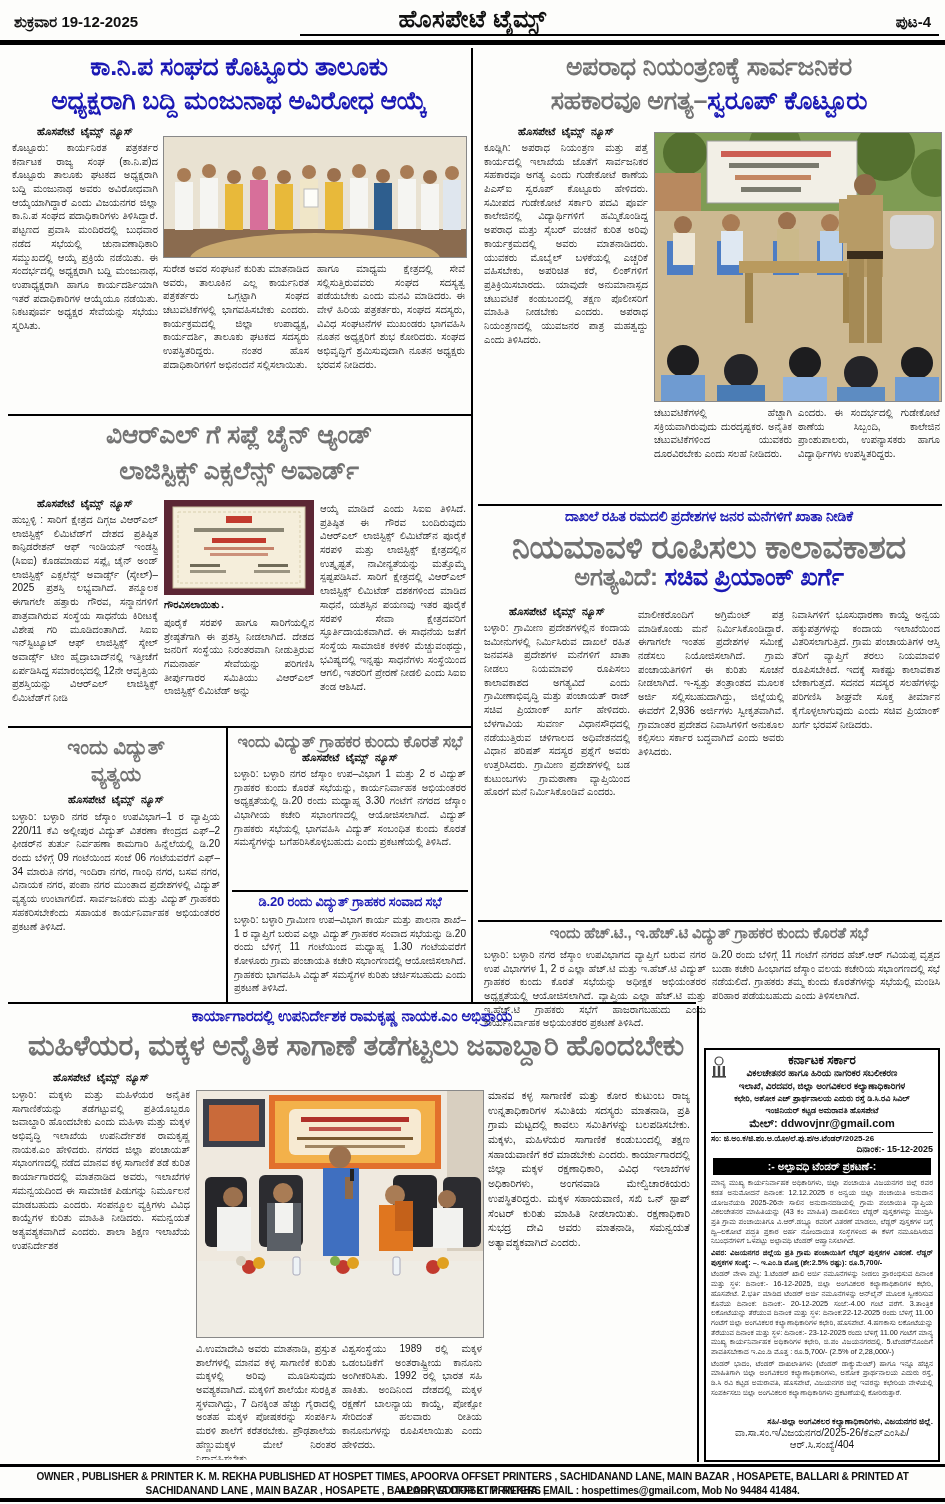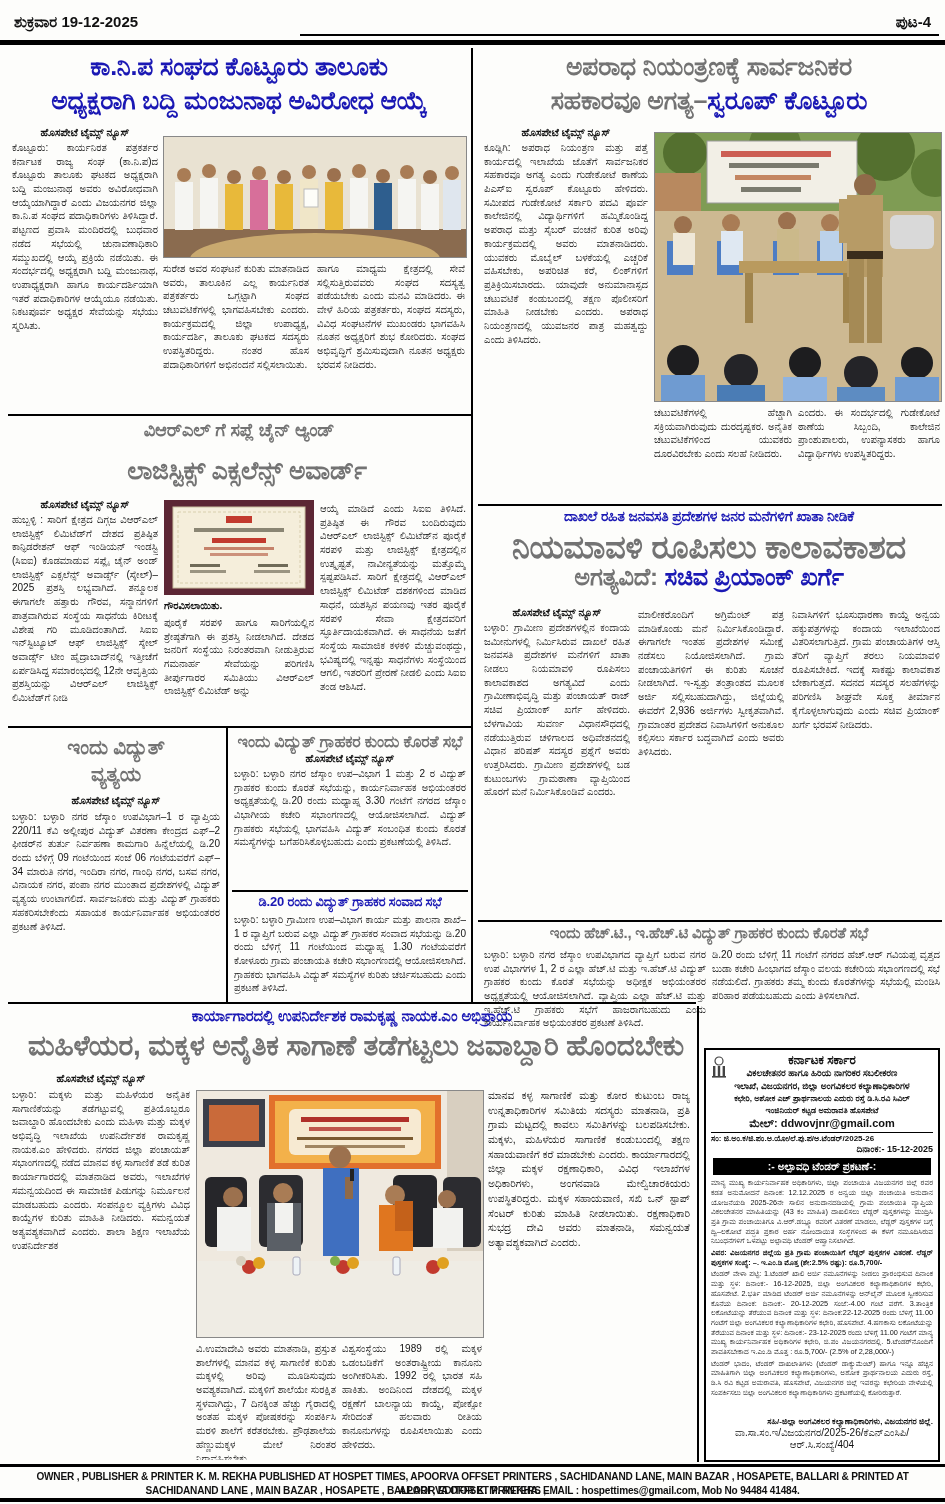--- a/index.html
+++ b/index.html
@@ -3,38 +3,39 @@
 <meta charset="utf-8">
 <style>
   html,body{margin:0;padding:0;background:#e8e8e6;}
   .page{position:relative;width:945px;height:1504px;margin:0 auto;background:#fdfdfb;
         color:#111;font-family:"Liberation Sans","DejaVu Sans",sans-serif;overflow:hidden;}
   .abs{position:absolute;}
   .rule{background:#000;}
   .hl{font-weight:bold;text-align:center;line-height:1.12;letter-spacing:-0.2px;}
   .blue{color:#1a18b4;}
   .red{color:#737373;}
-  .by{font-weight:bold;text-align:center;font-size:10.5px;line-height:1.2;}
+  .by{font-weight:bold;text-align:center;font-size:10.5px;line-height:1.2;font-family:Liberation Mono, monospace;}
   .bt{font-size:10px;line-height:1.37;text-align:justify;overflow:hidden;word-break:break-word;}
   .bt2{font-size:10.5px;line-height:1.4;text-align:justify;overflow:hidden;word-break:break-word;}
   .photo{border:1px solid #888;background:#ddd;overflow:hidden;}
   .tender{border:2px solid #000;background:#fff;padding:3px 5px;box-sizing:border-box;overflow:hidden;}
   .tender .c{text-align:center;}
   .tbar{background:#000;color:#fff;font-weight:bold;text-align:center;font-size:10.5px;
         padding:2px 0;margin:3px 2px;}
   .tsm{font-size:7.3px;line-height:1.33;text-align:justify;word-break:break-word;}
   .foot{font-weight:bold;text-align:center;font-size:10.5px;line-height:1.3;
         letter-spacing:-0.2px;transform:scaleX(0.96);}
 </style>
 </head>
 <body>
 
 <div class="page">
 
   <div class="abs" style="left:14px;top:13px;font-size:15px;font-weight:bold;">ಶುಕ್ರವಾರ 19-12-2025</div>
+  <div class="abs" style="left:0;right:0;top:5px;text-align:center;font-size:24px;font-weight:bold;letter-spacing:0.5px;">ಹೊಸಪೇಟೆ ಟೈಮ್ಸ್</div>
   <div class="abs" style="right:14px;top:13px;font-size:15px;font-weight:bold;">ಪುಟ-4</div>
   <div class="abs rule" style="left:300px;right:6px;top:34px;height:1.5px;"></div>
   <div class="abs rule" style="left:0;top:40px;width:945px;height:5px;"></div>
 
   <div class="abs rule" style="left:471px;top:48px;width:1.5px;height:955px;"></div>
 
   <section>
     <div class="abs hl blue" style="left:8px;top:52px;width:462px;font-size:25px;">ಕಾ.ನಿ.ಪ ಸಂಘದ ಕೊಟ್ಟೂರು ತಾಲೂಕು</div>
     <div class="abs hl blue" style="left:8px;top:86px;width:462px;font-size:25px;">ಅಧ್ಯಕ್ಷರಾಗಿ ಬದ್ದಿ ಮಂಜುನಾಥ ಅವಿರೋಧ ಆಯ್ಕೆ</div>
     <div class="abs by" style="left:12px;top:126px;width:146px;">ಹೊಸಪೇಟೆ ಟೈಮ್ಸ್ ನ್ಯೂಸ್</div>
@@ -139,22 +140,22 @@
             <rect x="240" y="244" width="44" height="24" fill="#6f9bd1"></rect>
         </g>
       </svg>
     </div>
     <div class="abs bt" style="left:654px;top:406px;width:138px;height:94px;">ಚಟುವಟಿಕೆಗಳಲ್ಲಿ ಹೆಚ್ಚಾಗಿ ಸಕ್ರಿಯವಾಗಿರುವುದು ದುರದೃಷ್ಟಕರ. ಅನೈತಿಕ ಚಟುವಟಿಕೆಗಳಿಂದ ಯುವಕರು ದೂರವಿರಬೇಕು ಎಂದು ಸಲಹೆ ನೀಡಿದರು.</div>
     <div class="abs bt" style="left:798px;top:406px;width:142px;height:94px;">ಎಂದರು. ಈ ಸಂದರ್ಭದಲ್ಲಿ ಗುಡೇಕೋಟೆ ಠಾಣೆಯ ಸಿಬ್ಬಂದಿ, ಕಾಲೇಜಿನ ಪ್ರಾಂಶುಪಾಲರು, ಉಪನ್ಯಾಸಕರು ಹಾಗೂ ವಿದ್ಯಾರ್ಥಿಗಳು ಉಪಸ್ಥಿತರಿದ್ದರು.</div>
   </section>
 
   <div class="abs rule" style="left:8px;top:414px;width:464px;height:2px;"></div>
   <section>
-    <div class="abs hl red" style="left:8px;top:420px;width:462px;font-size:18px;">ವಿಆರ್‌ಎಲ್ ಗೆ ಸಪ್ಲೆ ಚೈನ್ ಆ್ಯಂಡ್</div>
-    <div class="abs hl red" style="left:16px;top:456px;width:462px;font-size:25px;">ಲಾಜಿಸ್ಟಿಕ್ಸ್ ಎಕ್ಸಲೆನ್ಸ್ ಅವಾರ್ಡ್</div>
+    <div class="abs hl red" style="left:8px;top:420px;width:462px;font-size:25px;">ವಿಆರ್‌ಎಲ್ ಗೆ ಸಪ್ಲೆ ಚೈನ್ ಆ್ಯಂಡ್</div>
+    <div class="abs hl red" style="left:8px;top:456px;width:462px;font-size:25px;">ಲಾಜಿಸ್ಟಿಕ್ಸ್ ಎಕ್ಸಲೆನ್ಸ್ ಅವಾರ್ಡ್</div>
     <div class="abs by" style="left:12px;top:498px;width:146px;">ಹೊಸಪೇಟೆ ಟೈಮ್ಸ್ ನ್ಯೂಸ್</div>
     <div class="abs bt" style="left:12px;top:513px;width:146px;height:210px;">ಹುಬ್ಬಳ್ಳಿ : ಸಾರಿಗೆ ಕ್ಷೇತ್ರದ ದಿಗ್ಗಜ ವಿಆರ್‌ಎಲ್ ಲಾಜಿಸ್ಟಿಕ್ಸ್ ಲಿಮಿಟೆಡ್‌ಗೆ ದೇಶದ ಪ್ರತಿಷ್ಠಿತ ಕಾನ್ಫಿಡರೇಶನ್ ಆಫ್ ಇಂಡಿಯನ್ ಇಂಡಸ್ಟ್ರಿ (ಸಿಐಐ) ಕೊಡಮಾಡುವ ಸಪ್ಲೈ ಚೈನ್ ಅಂಡ್ ಲಾಜಿಸ್ಟಿಕ್ಸ್ ಎಕ್ಸಲೆನ್ಸ್ ಅವಾರ್ಡ್ಸ್ (ಸ್ಕೇಲ್)– 2025 ಪ್ರಶಸ್ತಿ ಲಭ್ಯವಾಗಿದೆ. ತನ್ಮೂಲಕ ಈಗಾಗಲೇ ಹತ್ತಾರು ಗೌರವ, ಸನ್ಮಾನಗಳಿಗೆ ಪಾತ್ರವಾಗಿರುವ ಸಂಸ್ಥೆಯ ಸಾಧನೆಯ ಕಿರೀಟಕ್ಕೆ ವಿಶೇಷ ಗರಿ ಮೂಡಿದಂತಾಗಿದೆ. ಸಿಐಐ ಇನ್‌ಸ್ಟಿಟ್ಯೂಟ್ ಆಫ್ ಲಾಜಿಸ್ಟಿಕ್ಸ್ ಸ್ಕೇಲ್ ಅವಾರ್ಡ್ಸ್ ಟೀಂ ಹೈದ್ರಾಬಾದ್‌ನಲ್ಲಿ ಇತ್ತೀಚೆಗೆ ಏರ್ಪಡಿಸಿದ್ದ ಸಮಾರಂಭದಲ್ಲಿ 12ನೇ ಆವೃತ್ತಿಯ ಪ್ರಶಸ್ತಿಯನ್ನು ವಿಆರ್‌ಎಲ್ ಲಾಜಿಸ್ಟಿಕ್ಸ್ ಲಿಮಿಟೆಡ್‌ಗೆ ನೀಡಿ</div>
 
     <div class="abs photo" style="left:164px;top:500px;width:150px;height:95px;border:none;">
       <svg width="150" height="95" viewBox="0 0 150 95">
         <rect width="150" height="95" fill="#5c2634"></rect>
         <rect x="9" y="7" width="132" height="81" fill="#f5eedb" stroke="#c9bf9f"></rect>
         <rect x="14" y="12" width="122" height="71" fill="none" stroke="#d8cfae" stroke-dasharray="3 2"></rect>
         <rect x="62" y="16" width="26" height="7" fill="#c23a2e"></rect>
         <rect x="30" y="28" width="90" height="4" fill="#8a8573"></rect>
@@ -167,21 +168,21 @@
         <rect x="90" y="70" width="36" height="3" fill="#9a9481"></rect>
       </svg>
     </div>
     <div class="abs by" style="left:164px;top:600px;width:150px;text-align:left;font-size:10px;">ಗೌರವಿಸಲಾಯಿತು.</div>
     <div class="abs bt" style="left:164px;top:616px;width:150px;height:108px;">ಪೂರೈಕೆ ಸರಪಳಿ ಹಾಗೂ ಸಾರಿಗೆಯಲ್ಲಿನ ಶ್ರೇಷ್ಠತೆಗಾಗಿ ಈ ಪ್ರಶಸ್ತಿ ನೀಡಲಾಗಿದೆ. ದೇಶದ ಜನರಿಗೆ ಸಂಸ್ಥೆಯು ನಿರಂತರವಾಗಿ ನೀಡುತ್ತಿರುವ ಗಮನಾರ್ಹ ಸೇವೆಯನ್ನು ಪರಿಗಣಿಸಿ ತೀರ್ಪುಗಾರರ ಸಮಿತಿಯು ವಿಆರ್‌ಎಲ್ ಲಾಜಿಸ್ಟಿಕ್ಸ್ ಲಿಮಿಟೆಡ್ ಅನ್ನು</div>
     <div class="abs bt" style="left:320px;top:502px;width:146px;height:222px;">ಆಯ್ಕೆ ಮಾಡಿದೆ ಎಂದು ಸಿಐಐ ತಿಳಿಸಿದೆ. ಪ್ರತಿಷ್ಠಿತ ಈ ಗೌರವ ಬಂದಿರುವುದು ವಿಆರ್‌ಎಲ್ ಲಾಜಿಸ್ಟಿಕ್ಸ್ ಲಿಮಿಟೆಡ್‌ನ ಪೂರೈಕೆ ಸರಪಳಿ ಮತ್ತು ಲಾಜಿಸ್ಟಿಕ್ಸ್ ಕ್ಷೇತ್ರದಲ್ಲಿನ ಉತ್ಕೃಷ್ಟತೆ, ನಾವೀನ್ಯತೆಯನ್ನು ಮತ್ತೊಮ್ಮೆ ಸ್ಪಷ್ಟಪಡಿಸಿವೆ. ಸಾರಿಗೆ ಕ್ಷೇತ್ರದಲ್ಲಿ ವಿಆರ್‌ಎಲ್ ಲಾಜಿಸ್ಟಿಕ್ಸ್ ಲಿಮಿಟೆಡ್ ದಶಕಗಳಿಂದ ಮಾಡಿದ ಸಾಧನೆ, ಯಶಸ್ಸಿನ ಪಯಣವು ಇತರ ಪೂರೈಕೆ ಸರಪಳಿ ಸೇವಾ ಕ್ಷೇತ್ರದವರಿಗೆ ಸ್ಫೂರ್ತಿದಾಯಕವಾಗಿದೆ. ಈ ಸಾಧನೆಯ ಜತೆಗೆ ಸಂಸ್ಥೆಯ ಸಾಮಾಜಿಕ ಕಳಕಳಿ ಮೆಚ್ಚುವಂಥದ್ದು, ಭವಿಷ್ಯದಲ್ಲಿ ಇನ್ನಷ್ಟು ಸಾಧನೆಗಳು ಸಂಸ್ಥೆಯಿಂದ ಆಗಲಿ, ಇತರರಿಗೆ ಪ್ರೇರಣೆ ನೀಡಲಿ ಎಂದು ಸಿಐಐ ತಂಡ ಆಶಿಸಿದೆ.</div>
   </section>
 
   <div class="abs rule" style="left:478px;top:504px;width:464px;height:2px;"></div>
   <section>
-    <div class="abs hl blue" style="left:478px;top:509px;width:462px;font-size:14px;">ದಾಖಲೆ ರಹಿತ ಜನವಸತಿ ಪ್ರದೇಶಗಳ ಜನರ ಮನೆಗಳಿಗೆ ಖಾತಾ ನೀಡಿಕೆ</div>
+    <div class="abs hl blue" style="left:478px;top:509px;width:462px;font-size:14px;">ದಾಖಲೆ ರಹಿತ ರಮದಲಿ ಪ್ರದೇಶಗಳ ಜನರ ಮನೆಗಳಿಗೆ ಖಾತಾ ನೀಡಿಕೆ</div>
     <div class="abs hl red" style="left:478px;top:530px;width:462px;font-size:32px;">ನಿಯಮಾವಳಿ ರೂಪಿಸಲು ಕಾಲಾವಕಾಶದ</div>
     <div class="abs hl" style="left:478px;top:564px;width:462px;font-size:24px;">
       <span class="red">ಅಗತ್ಯವಿದೆ: </span><span class="blue">ಸಚಿವ ಪ್ರಿಯಾಂಕ್ ಖರ್ಗೆ</span>
     </div>
     <div class="abs by" style="left:484px;top:606px;width:146px;">ಹೊಸಪೇಟೆ ಟೈಮ್ಸ್ ನ್ಯೂಸ್</div>
     <div class="abs bt" style="left:484px;top:621px;width:146px;height:296px;">ಬಳ್ಳಾರಿ: ಗ್ರಾಮೀಣ ಪ್ರದೇಶಗಳಲ್ಲಿನ ಕಂದಾಯ ಜಮೀನುಗಳಲ್ಲಿ ನಿರ್ಮಿಸಿರುವ ದಾಖಲೆ ರಹಿತ ಜನವಸತಿ ಪ್ರದೇಶಗಳ ಮನೆಗಳಿಗೆ ಖಾತಾ ನೀಡಲು ನಿಯಮಾವಳಿ ರೂಪಿಸಲು ಕಾಲಾವಕಾಶದ ಅಗತ್ಯವಿದೆ ಎಂದು ಗ್ರಾಮೀಣಾಭಿವೃದ್ಧಿ ಮತ್ತು ಪಂಚಾಯತ್ ರಾಜ್ ಸಚಿವ ಪ್ರಿಯಾಂಕ್ ಖರ್ಗೆ ಹೇಳಿದರು. ಬೆಳಗಾವಿಯ ಸುವರ್ಣ ವಿಧಾನಸೌಧದಲ್ಲಿ ನಡೆಯುತ್ತಿರುವ ಚಳಿಗಾಲದ ಅಧಿವೇಶನದಲ್ಲಿ ವಿಧಾನ ಪರಿಷತ್ ಸದಸ್ಯರ ಪ್ರಶ್ನೆಗೆ ಅವರು ಉತ್ತರಿಸಿದರು. ಗ್ರಾಮೀಣ ಪ್ರದೇಶಗಳಲ್ಲಿ ಬಡ ಕುಟುಂಬಗಳು ಗ್ರಾಮಠಾಣಾ ವ್ಯಾಪ್ತಿಯಿಂದ ಹೊರಗೆ ಮನೆ ನಿರ್ಮಿಸಿಕೊಂಡಿವೆ ಎಂದರು.</div>
     <div class="abs bt" style="left:638px;top:608px;width:146px;height:309px;">ಮಾಲೀಕರೊಂದಿಗೆ ಅಗ್ರಿಮೆಂಟ್ ಪತ್ರ ಮಾಡಿಕೊಂಡು ಮನೆ ನಿರ್ಮಿಸಿಕೊಂಡಿದ್ದಾರೆ. ಈಗಾಗಲೇ ಇಂತಹ ಪ್ರದೇಶಗಳ ಸಮೀಕ್ಷೆ ನಡೆಸಲು ನಿಯೋಜಿಸಲಾಗಿದೆ. ಗ್ರಾಮ ಪಂಚಾಯತಿಗಳಿಗೆ ಈ ಕುರಿತು ಸೂಚನೆ ನೀಡಲಾಗಿದೆ. ಇ-ಸ್ವತ್ತು ತಂತ್ರಾಂಶದ ಮೂಲಕ ಅರ್ಜಿ ಸಲ್ಲಿಸಬಹುದಾಗಿದ್ದು, ಜಿಲ್ಲೆಯಲ್ಲಿ ಈವರೆಗೆ 2,936 ಅರ್ಜಿಗಳು ಸ್ವೀಕೃತವಾಗಿವೆ. ಗ್ರಾಮಾಂತರ ಪ್ರದೇಶದ ನಿವಾಸಿಗಳಿಗೆ ಅನುಕೂಲ ಕಲ್ಪಿಸಲು ಸರ್ಕಾರ ಬದ್ಧವಾಗಿದೆ ಎಂದು ಅವರು ತಿಳಿಸಿದರು.</div>
     <div class="abs bt" style="left:792px;top:608px;width:148px;height:309px;">ನಿವಾಸಿಗಳಿಗೆ ಭೂಸುಧಾರಣಾ ಕಾಯ್ದೆ ಅನ್ವಯ ಹಕ್ಕುಪತ್ರಗಳನ್ನು ಕಂದಾಯ ಇಲಾಖೆಯಿಂದ ವಿತರಿಸಲಾಗುತ್ತಿದೆ. ಗ್ರಾಮ ಪಂಚಾಯತಿಗಳ ಆಸ್ತಿ ತೆರಿಗೆ ವ್ಯಾಪ್ತಿಗೆ ತರಲು ನಿಯಮಾವಳಿ ರೂಪಿಸಬೇಕಿದೆ. ಇದಕ್ಕೆ ಸಾಕಷ್ಟು ಕಾಲಾವಕಾಶ ಬೇಕಾಗುತ್ತದೆ. ಸದನದ ಸದಸ್ಯರ ಸಲಹೆಗಳನ್ನು ಪರಿಗಣಿಸಿ ಶೀಘ್ರವೇ ಸೂಕ್ತ ತೀರ್ಮಾನ ಕೈಗೊಳ್ಳಲಾಗುವುದು ಎಂದು ಸಚಿವ ಪ್ರಿಯಾಂಕ್ ಖರ್ಗೆ ಭರವಸೆ ನೀಡಿದರು.</div>
   </section>
 
@@ -280,21 +281,21 @@
   <section class="abs tender" style="left:704px;top:1048px;width:236px;height:414px;">
     <svg class="abs" style="left:5px;top:6px;" width="16" height="22" viewBox="0 0 16 22">
       <circle cx="8" cy="5" r="4" fill="none" stroke="#444" stroke-width="1.2"></circle>
       <rect x="2" y="10" width="2.4" height="10" fill="#444"></rect>
       <rect x="6.8" y="10" width="2.4" height="10" fill="#444"></rect>
       <rect x="11.6" y="10" width="2.4" height="10" fill="#444"></rect>
       <rect x="1" y="20" width="14" height="1.6" fill="#444"></rect>
     </svg>
     <div class="c" style="font-weight:bold;font-size:12px;">ಕರ್ನಾಟಕ ಸರ್ಕಾರ</div>
     <div class="c" style="font-weight:bold;font-size:9px;line-height:1.45;">ವಿಕಲಚೇತನರ ಹಾಗೂ ಹಿರಿಯ ನಾಗರಿಕರ ಸಬಲೀಕರಣ</div>
-    <div class="c" style="font-weight:bold;font-size:9px;line-height:1.45;">ಇಲಾಖೆ, ವಿಜಯನಗರ, ಜಿಲ್ಲಾ ಅಂಗವಿಕಲರ ಕಲ್ಯಾಣಾಧಿಕಾರಿಗಳ</div>
+    <div class="c" style="font-weight:bold;font-size:9px;line-height:1.45;">ಇಲಾಖೆ, ವಿರದವರ, ಜಿಲ್ಲಾ ಅಂಗವಿಕಲರ ಕಲ್ಯಾಣಾಧಿಕಾರಿಗಳ</div>
     <div class="c" style="font-weight:bold;font-size:8px;line-height:1.5;">ಕಛೇರಿ, ಅಶೋಕ ಎಚ್ ಪ್ರಾರ್ಥನಾಲಯ ಎದುರು ರಸ್ತೆ ಡಿ.ಸಿ.ರವಿ ಸಿವಿಲ್</div>
     <div class="c" style="font-weight:bold;font-size:8px;line-height:1.5;">ಇಂಜಿನಿಯರ್ ಕಟ್ಟಡ ಅಮರಾವತಿ ಹೊಸಪೇಟೆ</div>
     <div class="c" style="font-weight:bold;font-size:11px;margin-top:0;">ಮೇಲ್:  ddwovjnr@gmail.com</div>
     <div style="border-top:1.5px solid #000;margin:2px 0 1px;"></div>
     <div style="font-weight:bold;font-size:8px;">ಸಂ:  ಜಿ.ಅಂ.ಕ/ಜಿ.ಪಂ.ಅ.ಯೋ/ಲೆ.ಪು.ಪ/ಅ.ಟೆಂಡರ್/2025-26</div>
     <div style="font-weight:bold;font-size:9px;text-align:right;">ದಿನಾಂಕ:- 15-12-2025</div>
     <div class="tbar">:- ಅಲ್ಪಾವಧಿ ಟೆಂಡರ್ ಪ್ರಕಟಣೆ-:</div>
     <div class="tsm">ಮಾನ್ಯ ಮುಖ್ಯ ಕಾರ್ಯನಿರ್ವಾಹಕ ಅಧಿಕಾರಿಗಳು, ಜಿಲ್ಲಾ ಪಂಚಾಯಿತಿ ವಿಜಯನಗರ ಜಿಲ್ಲೆ ರವರ ಕಡತ ಅನುಮೋದನೆ ದಿನಾಂಕ: 12.12.2025 ರ ಅನ್ವಯ ಜಿಲ್ಲಾ ಪಂಚಾಯಿತಿ ಅನುದಾನ ಯೋಜನೆಯಡಿ 2025-26ನೇ ಸಾಲಿನ ಅನುದಾನದಡಿಯಲ್ಲಿ ಗ್ರಾಮ ಪಂಚಾಯಿತಿ ವ್ಯಾಪ್ತಿಯ ವಿಕಲಚೇತನರ ಮಾಹಿತಿಯನ್ನು (43 ಕಂ ಮಾಹಿತಿ) ದಾಖಲಿಸಲು ಲೆಡ್ಜರ್ ಪುಸ್ತಕಗಳನ್ನು ಮುದ್ರಿಸಿ ಪ್ರತಿ ಗ್ರಾಮ ಪಂಚಾಯಿತಿಗೂ ವಿ.ಆರ್.ಡಬ್ಲ್ಯೂ ರವರಿಗೆ ವಿತರಣೆ ಮಾಡಲು, ಲೆಡ್ಜರ್ ಪುಸ್ತಕಗಳ ಬಗ್ಗೆ ದ್ವಿ–ಲಕೋಟೆ ಪದ್ಧತಿ ಪ್ರಕಾರ ಅರ್ಹ ನೋಂದಾಯಿತ ಸಂಸ್ಥೆಗಳಿಂದ ಈ ಕೆಳಗೆ ನಮೂದಿಸಿರುವ ನಿಬಂಧನೆಗಳಿಗೆ ಒಳಪಟ್ಟು ಅಲ್ಪಾವಧಿ ಟೆಂಡರ್ ಆಹ್ವಾನಿಸಲಾಗಿದೆ.</div>
     <div class="tsm" style="font-weight:bold;margin-top:2px;">ವಿವರ: ವಿಜಯನಗರ ಜಿಲ್ಲೆಯ ಪ್ರತಿ ಗ್ರಾಮ ಪಂಚಾಯಿತಿಗೆ ಲೆಡ್ಜರ್ ಪುಸ್ತಕಗಳ ವಿತರಣೆ. ಲೆಡ್ಜರ್ ಪುಸ್ತಕಗಳ ಸಂಖ್ಯೆ: –. ಇ.ಎಂ.ಡಿ ಮೊತ್ತ (ಶೇ:2.5% ರಷ್ಟು): ರೂ.5,700/-</div>
     <div class="tsm" style="margin-top:2px;">ಟೆಂಡರ್ ವೇಳಾ ಪಟ್ಟಿ: 1.ಟೆಂಡರ್ ಖಾಲಿ ಅರ್ಜಿ ನಮೂನೆಗಳನ್ನು ನೀಡಲು ಪ್ರಾರಂಭಿಸುವ ದಿನಾಂಕ ಮತ್ತು ಸ್ಥಳ: ದಿನಾಂಕ:- 16-12-2025, ಜಿಲ್ಲಾ ಅಂಗವಿಕಲರ ಕಲ್ಯಾಣಾಧಿಕಾರಿಗಳ ಕಛೇರಿ, ಹೊಸಪೇಟೆ. 2.ಭರ್ತಿ ಮಾಡಿದ ಟೆಂಡರ್ ಅರ್ಜಿ ನಮೂನೆಗಳನ್ನು ಆನ್‌ಲೈನ್ ಮೂಲಕ ಸ್ವೀಕರಿಸುವ ಕೊನೆಯ ದಿನಾಂಕ: ದಿನಾಂಕ:- 20-12-2025 ಸಂಜೆ:-4.00 ಗಂಟೆ ವರೆಗೆ. 3.ತಾಂತ್ರಿಕ ಲಕೋಟೆಯನ್ನು ತೆರೆಯುವ ದಿನಾಂಕ ಮತ್ತು ಸ್ಥಳ: ದಿನಾಂಕ:22-12-2025 ರಂದು ಬೆಳಿಗ್ಗೆ 11.00 ಗಂಟೆಗೆ ಜಿಲ್ಲಾ ಅಂಗವಿಕಲರ ಕಲ್ಯಾಣಾಧಿಕಾರಿಗಳ ಕಛೇರಿ, ಹೊಸಪೇಟೆ. 4.ಹಣಕಾಸು ಲಕೋಟೆಯನ್ನು ತೆರೆಯುವ ದಿನಾಂಕ ಮತ್ತು ಸ್ಥಳ: ದಿನಾಂಕ:- 23-12-2025 ರಂದು ಬೆಳಿಗ್ಗೆ 11.00 ಗಂಟೆಗೆ ಮಾನ್ಯ ಮುಖ್ಯ ಕಾರ್ಯನಿರ್ವಾಹಕ ಅಧಿಕಾರಿಗಳ ಕಛೇರಿ, ಜಿ.ಪಂ ವಿಜಯನಗರದಲ್ಲಿ. 5.ಟೆಂಡರ್‌ನೊಂದಿಗೆ ಪಾವತಿಸಬೇಕಾದ ಇ.ಎಂ.ಡಿ ಮೊತ್ತ : ರೂ.5,700/- (2.5% of 2,28,000/-)</div>

